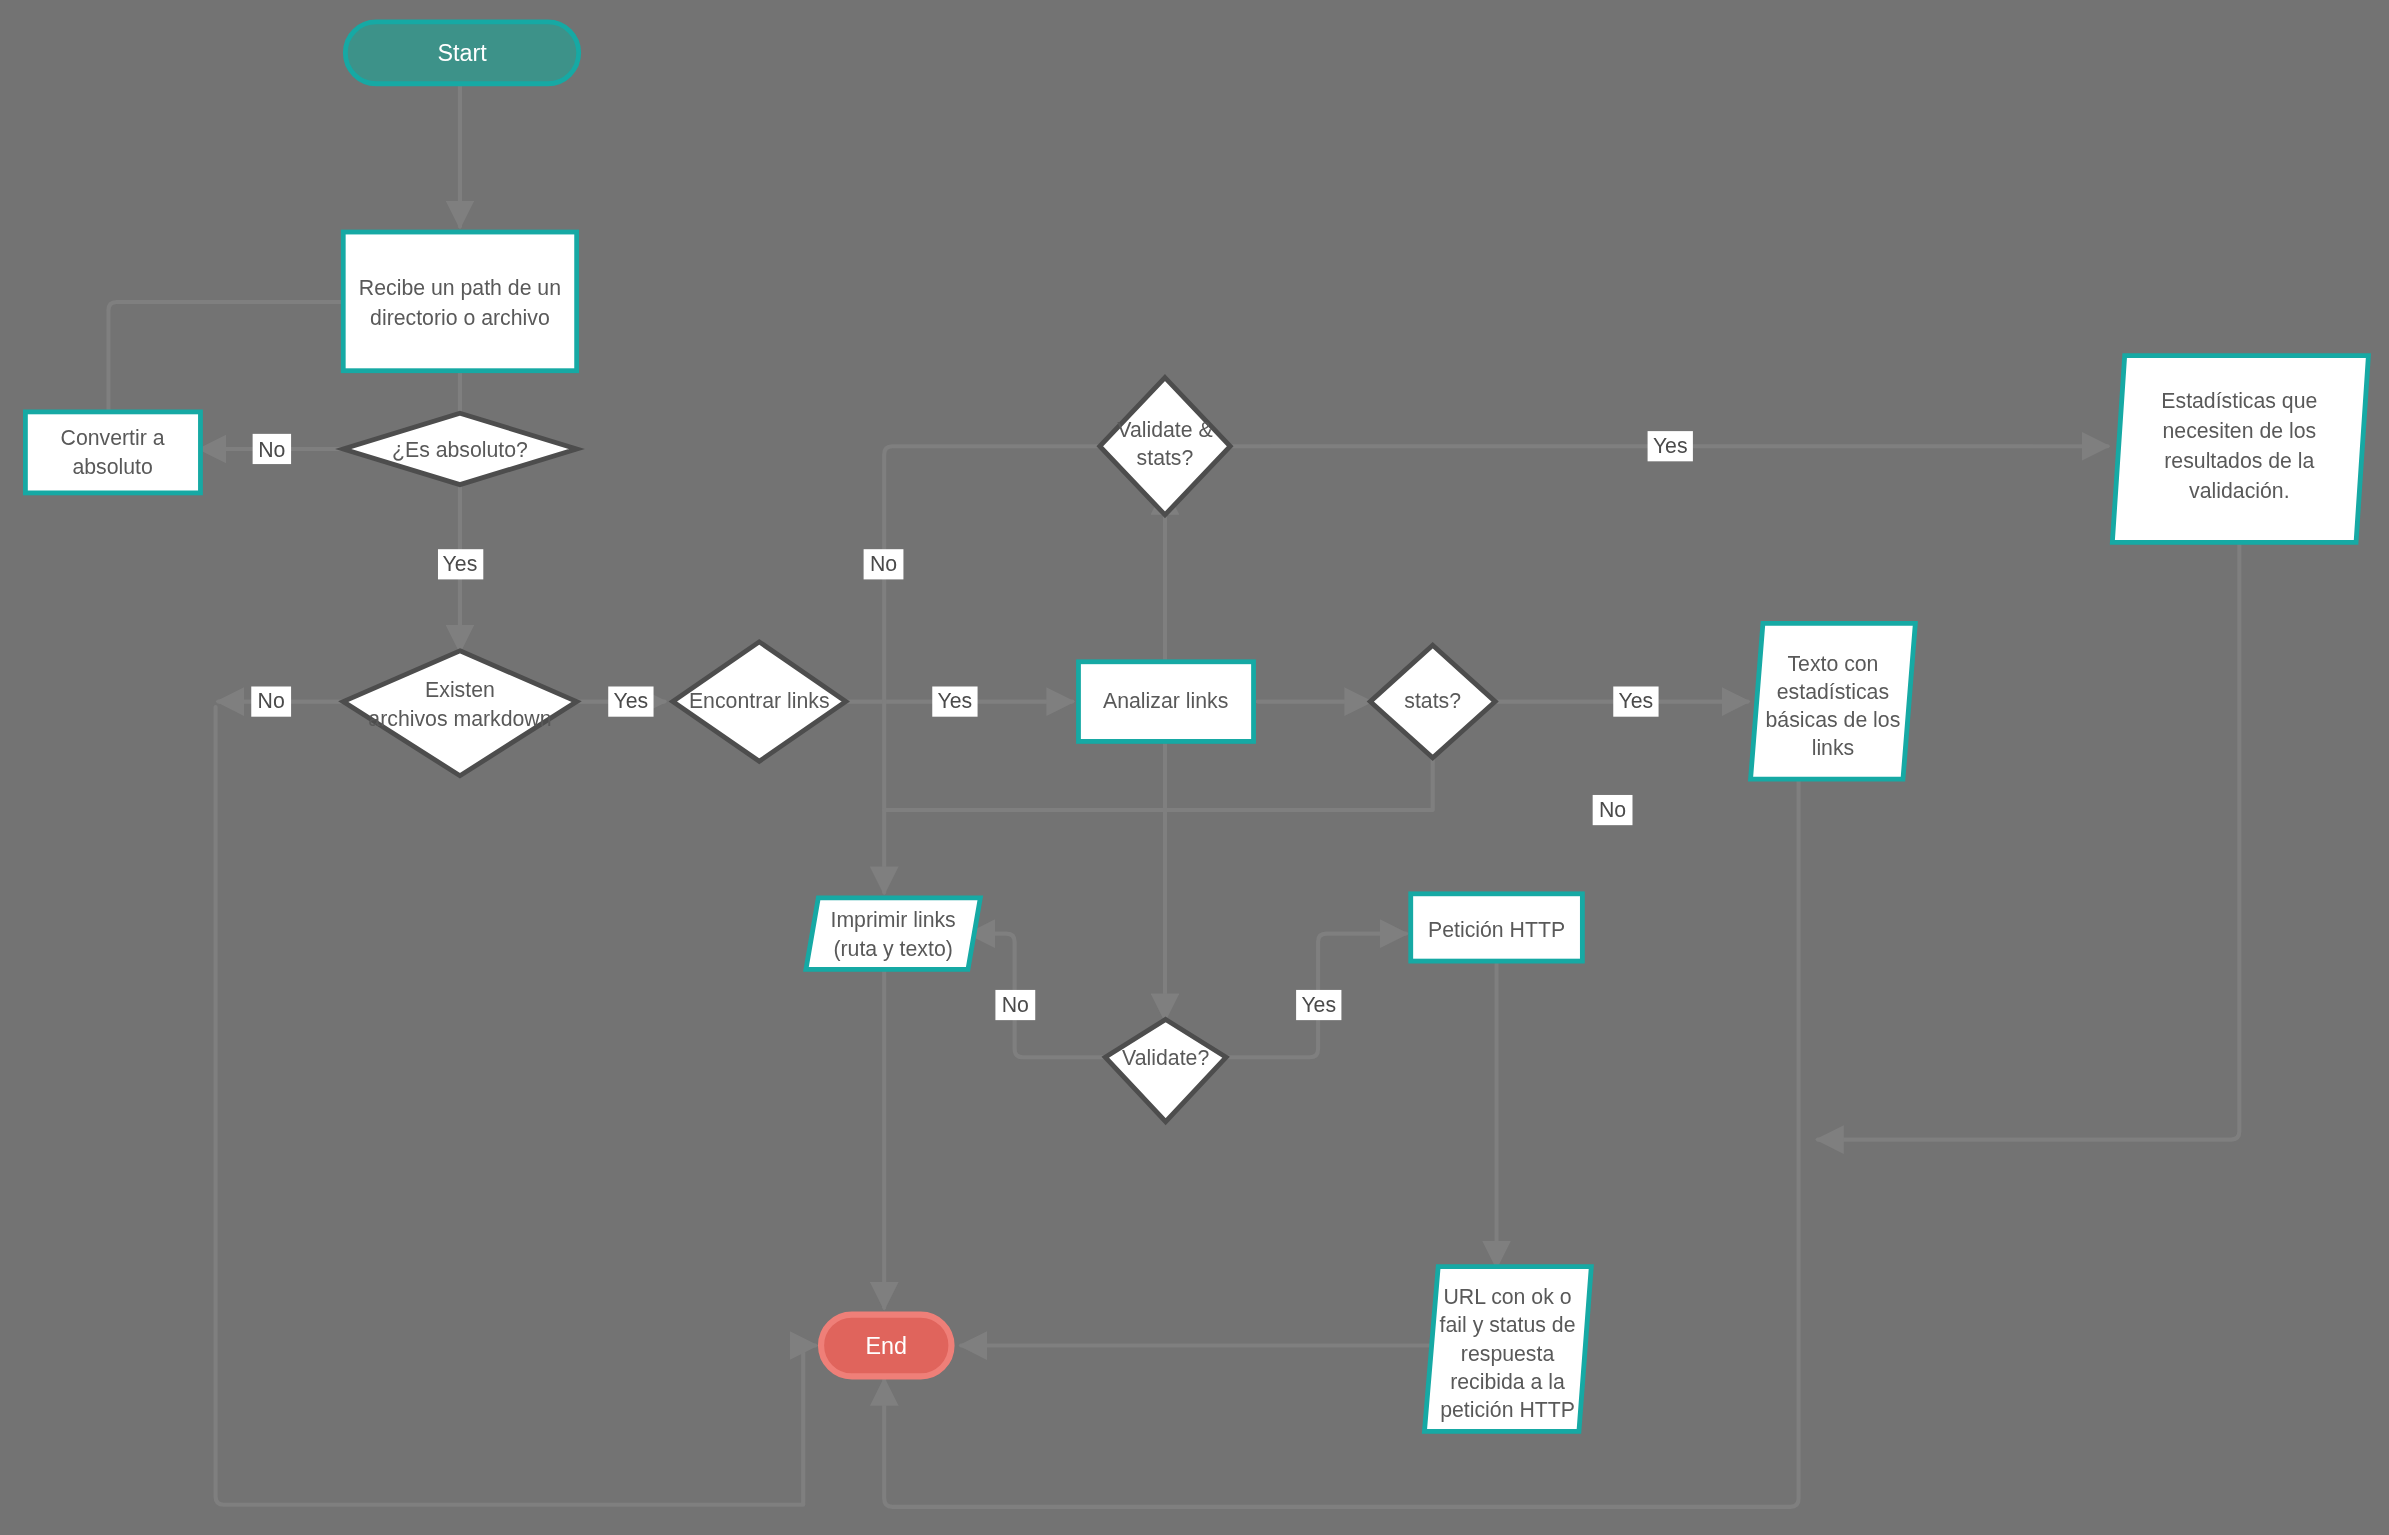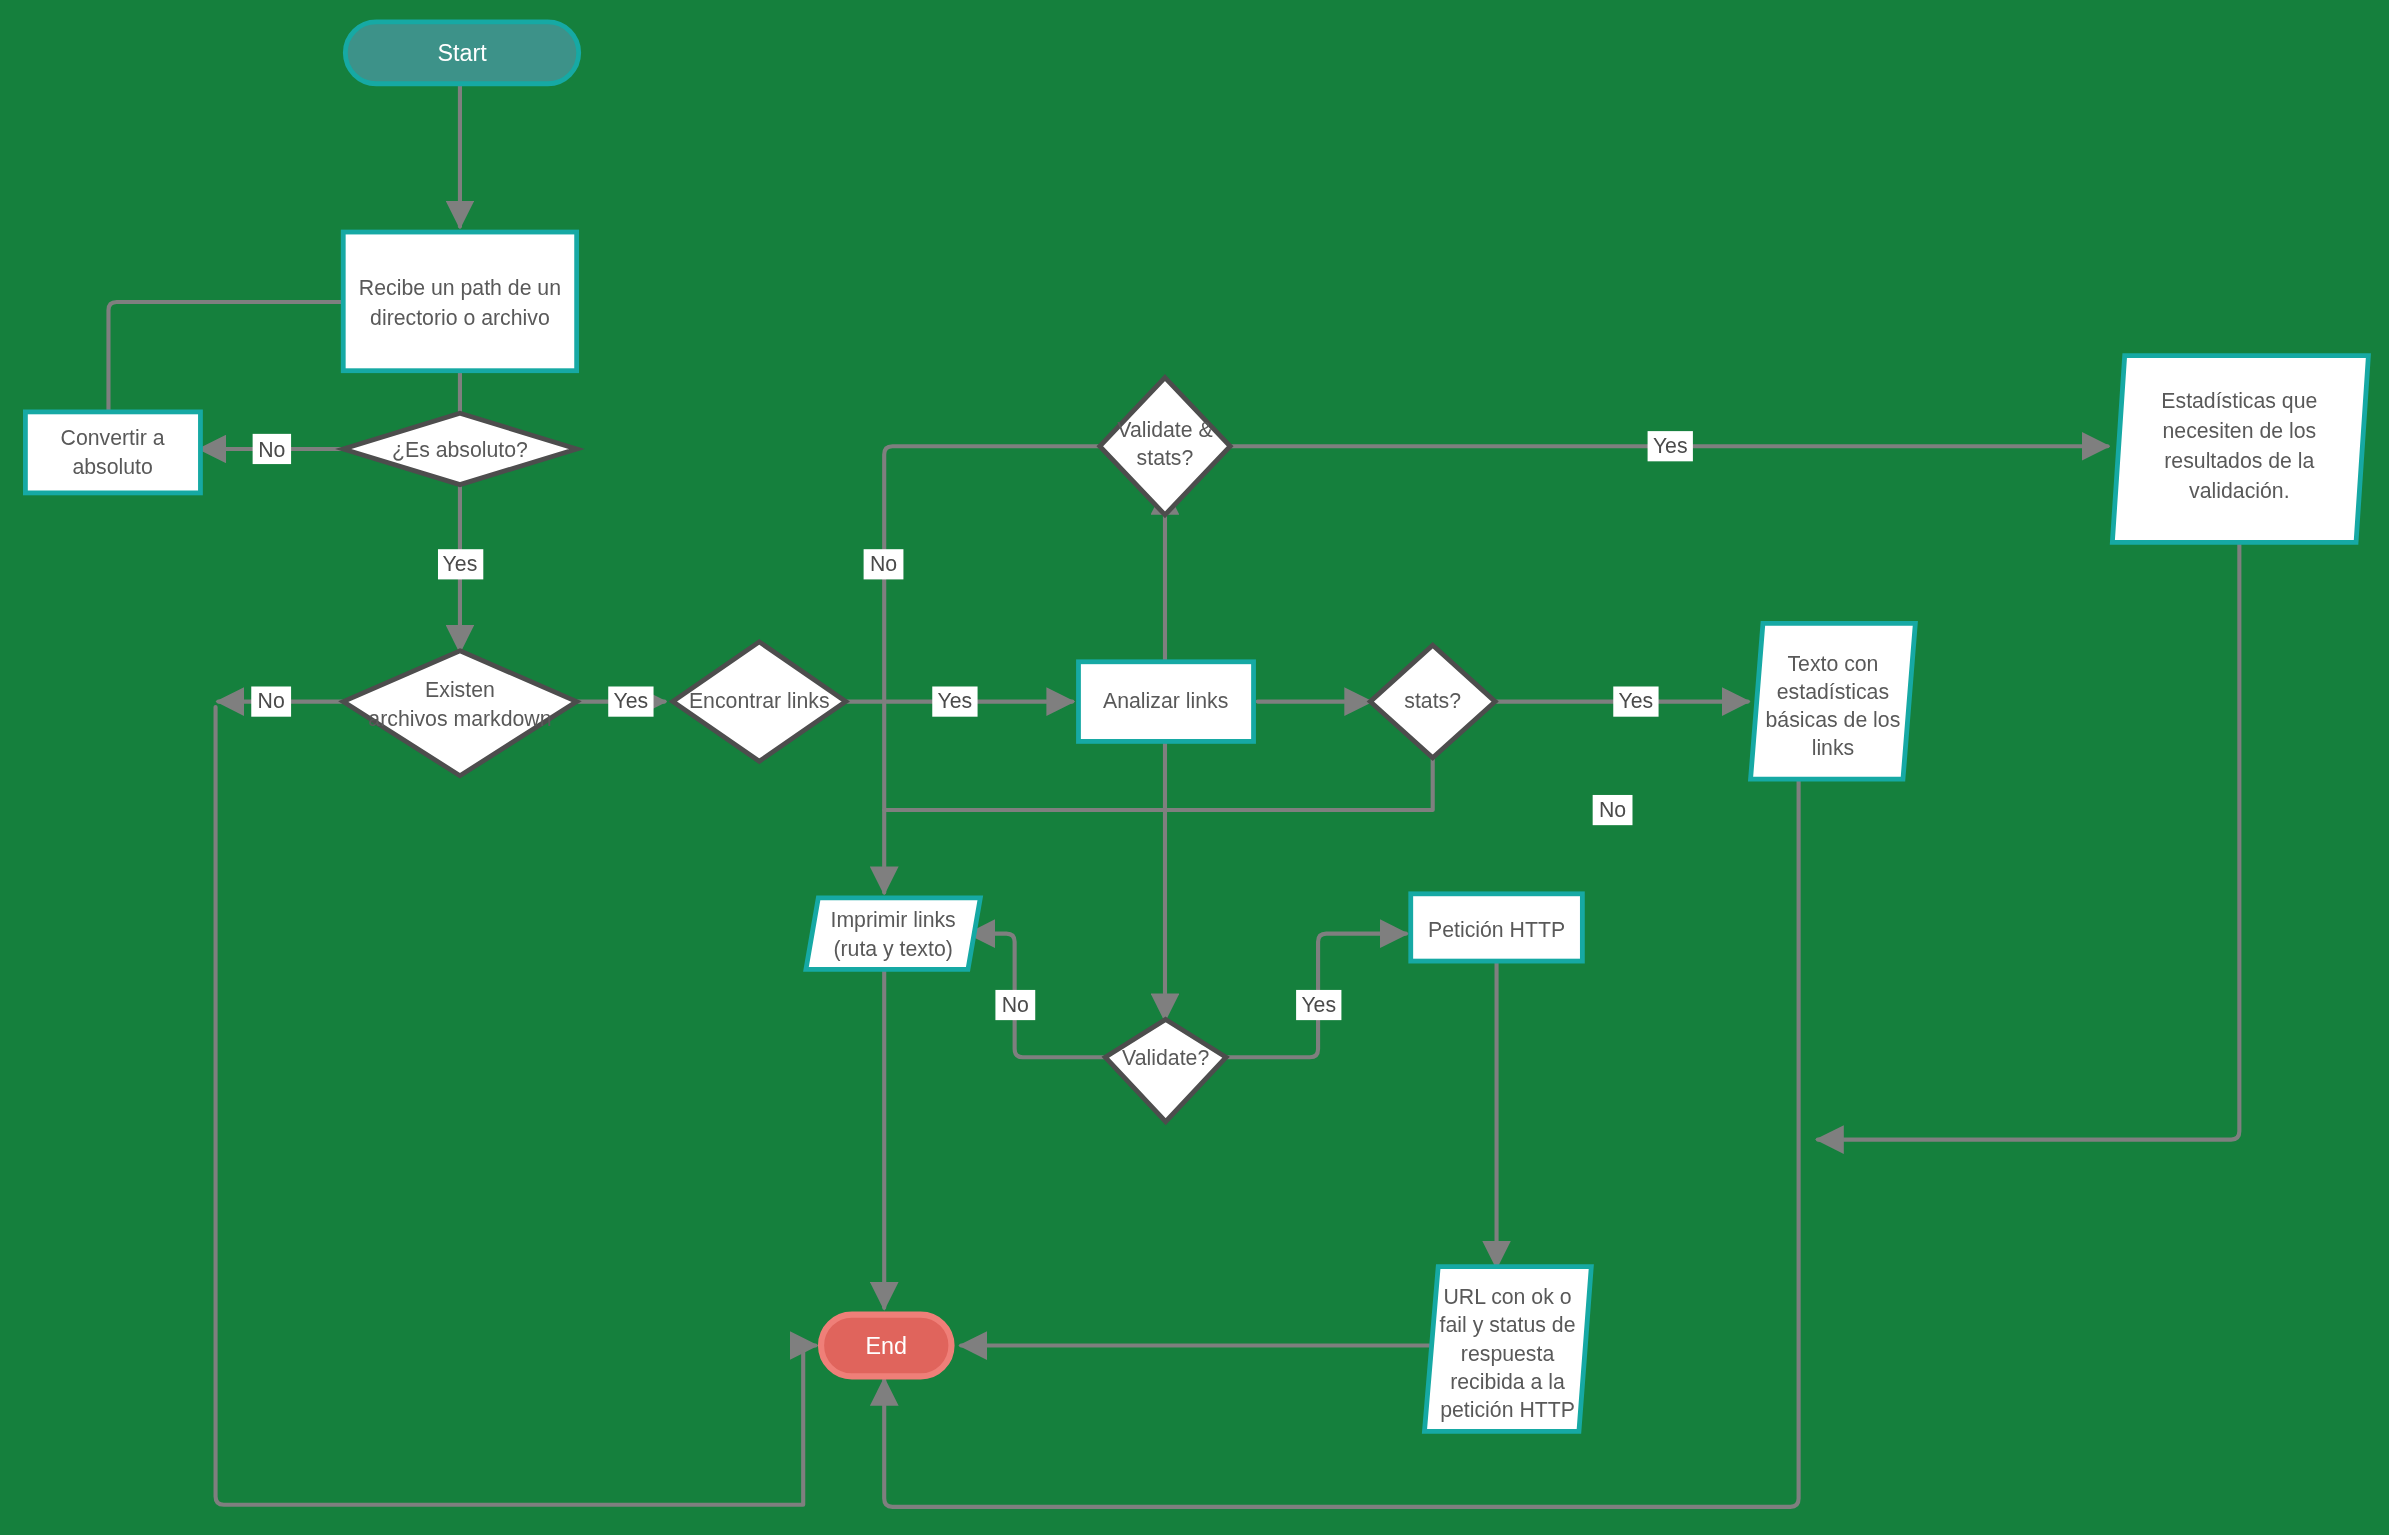--- a/index.html
+++ b/index.html
@@ -1,17 +1,17 @@
 <!DOCTYPE html>
 <html style="font-size:11px"><head>
 <meta charset="utf-8">
 <style>
   html,body{margin:0;padding:0;background:#ffffff;}
   body{width:2389px;height:1535px;font-family:"Liberation Sans",sans-serif;}
-  #stage{position:relative;width:2389px;height:1535px;overflow:hidden;background:#15803d;}
+  #stage{position:relative;width:2389px;height:1535px;overflow:hidden;background:#737373;}
   svg{position:absolute;left:0;top:0;width:2389px;height:1535px;}
   .edge{fill:none;stroke:#7f7f7f;stroke-width:6;stroke-linecap:round;stroke-linejoin:round;}
   .nodeStroke-teal{fill:#ffffff;stroke:#16a9a4;stroke-width:7;}
   .nodeStroke-dark{fill:#ffffff;stroke:#4d4d4d;stroke-width:7;}
   .startShape{fill:#3d9289;stroke:#16a9a4;stroke-width:7;}
   .endShape{fill:#e0645c;stroke:#ef7f78;stroke-width:9;}
   text{font-family:"Liberation Sans",sans-serif;fill:#595959;font-size:31px;}
   text.white{fill:#ffffff;font-size:34px;}
   text.lbl{fill:#4a4a4a;font-size:31px;}
 </style>

